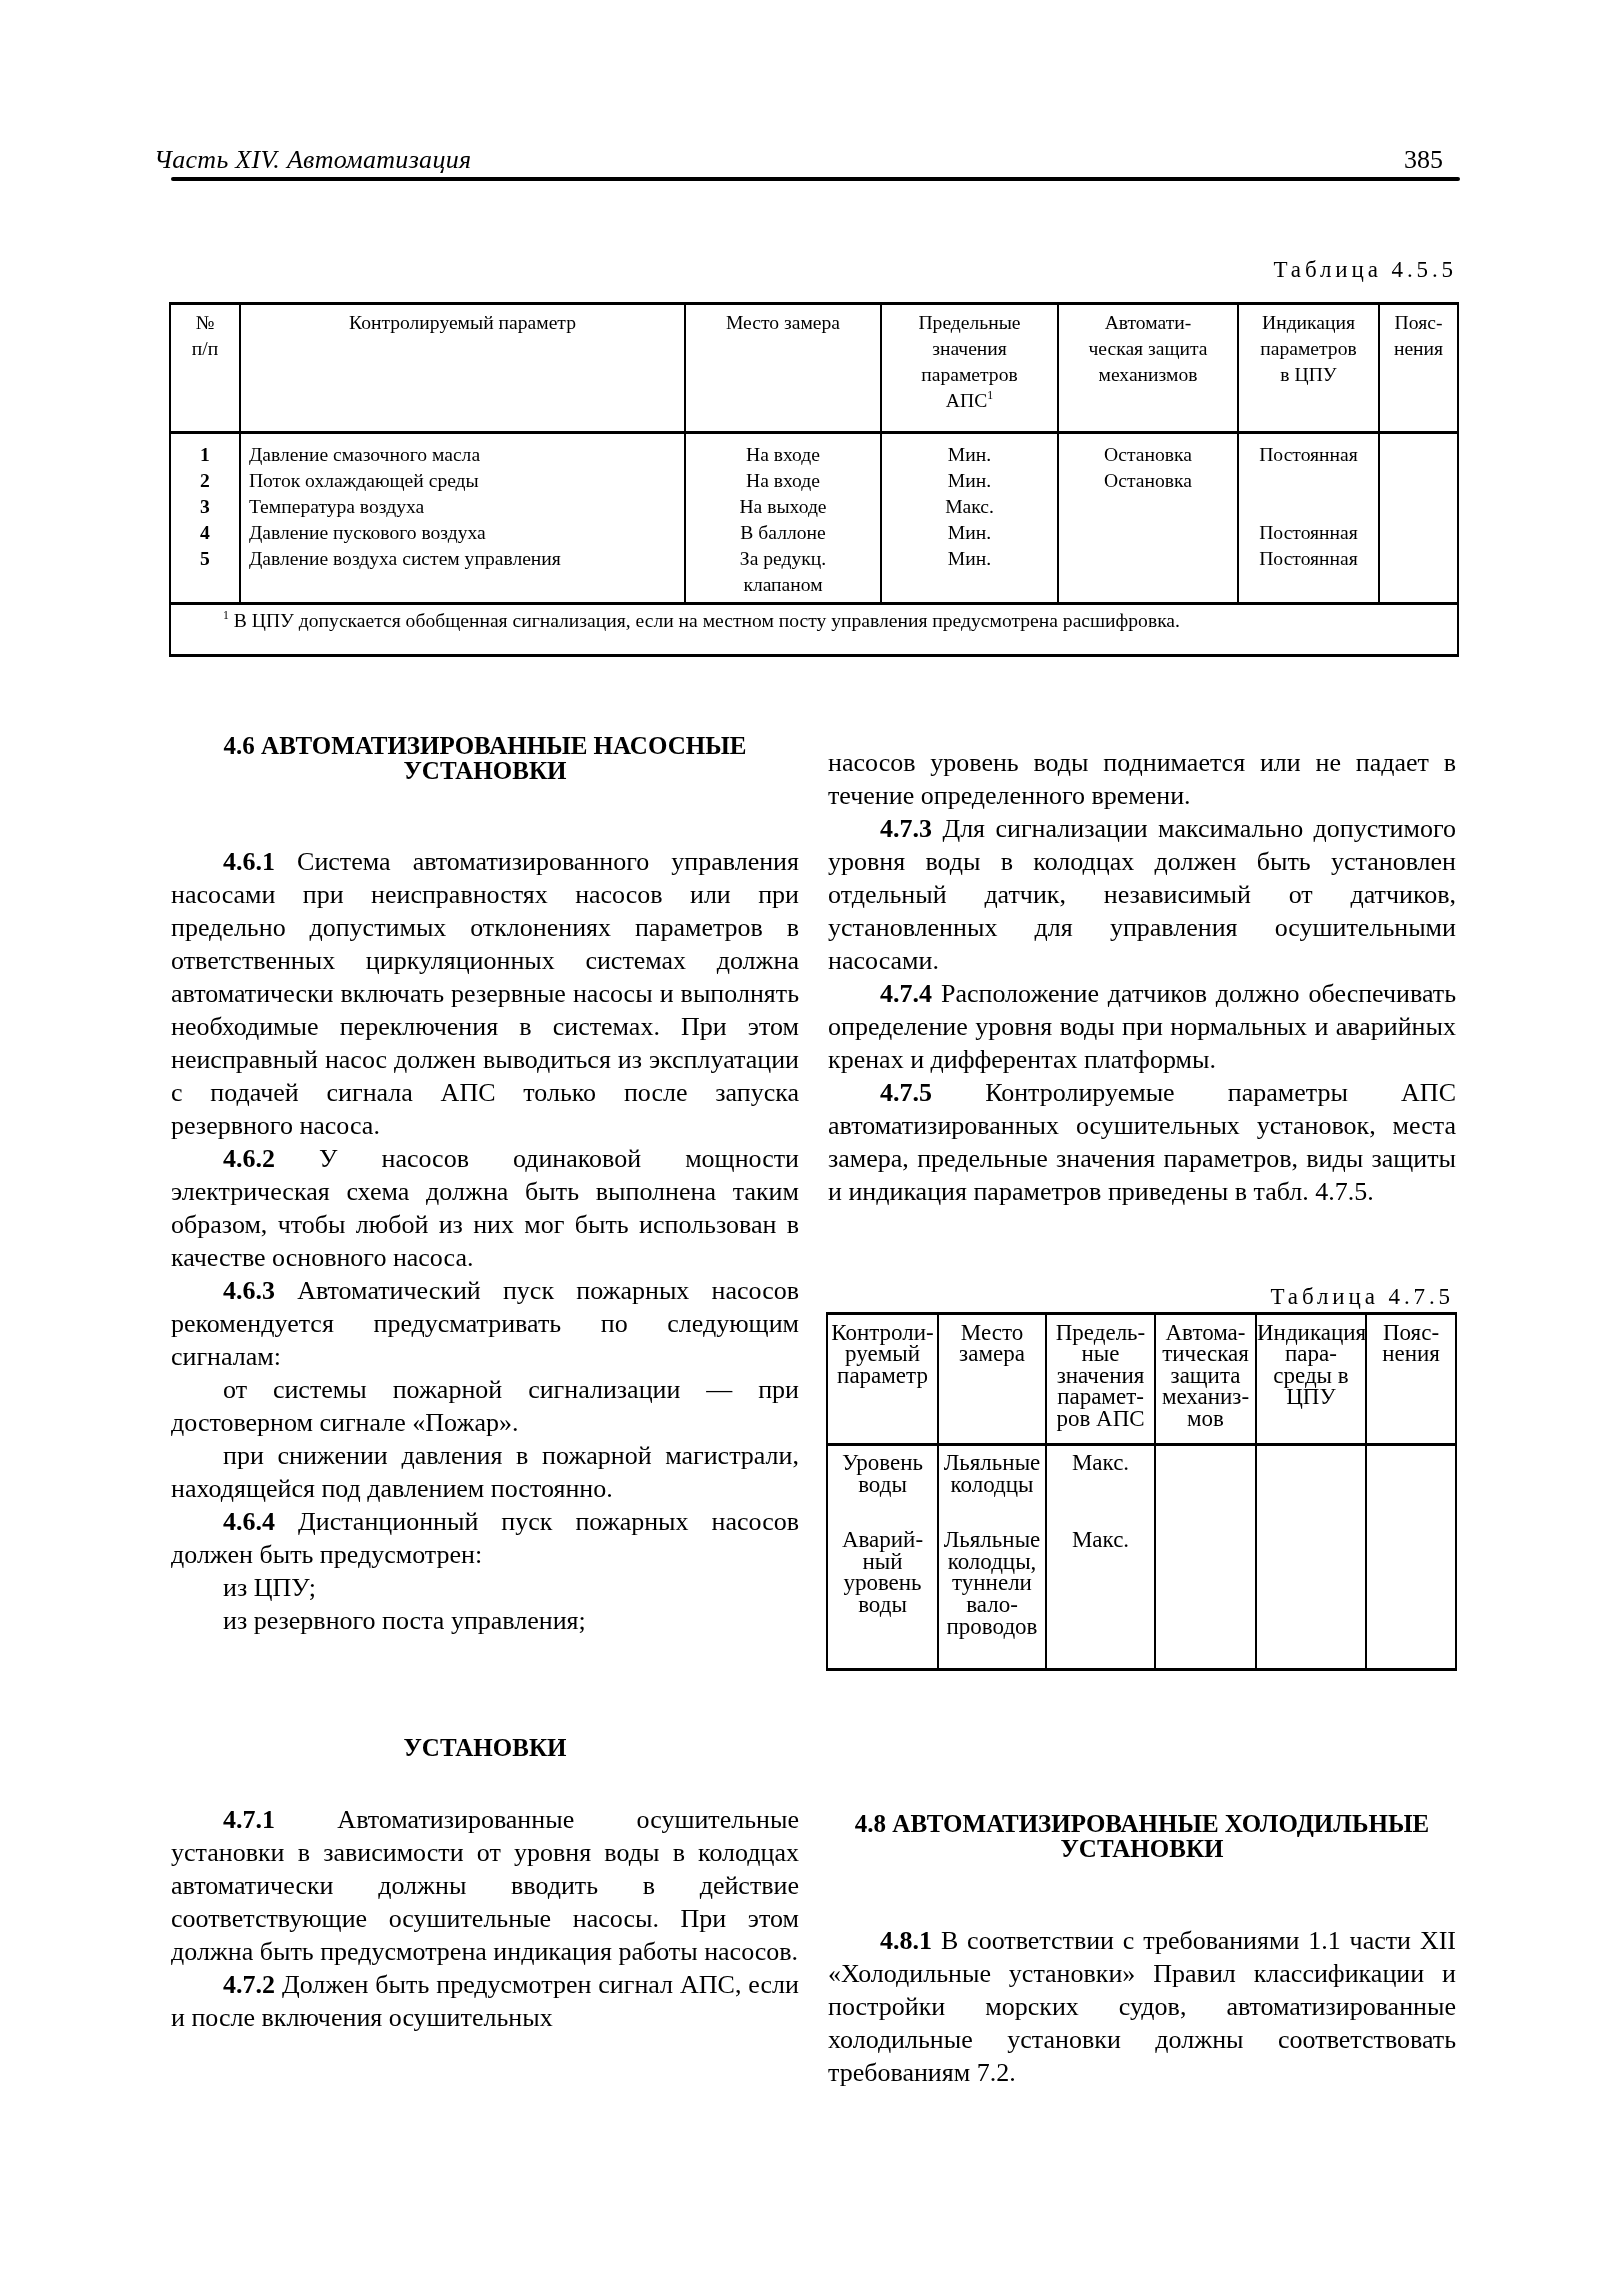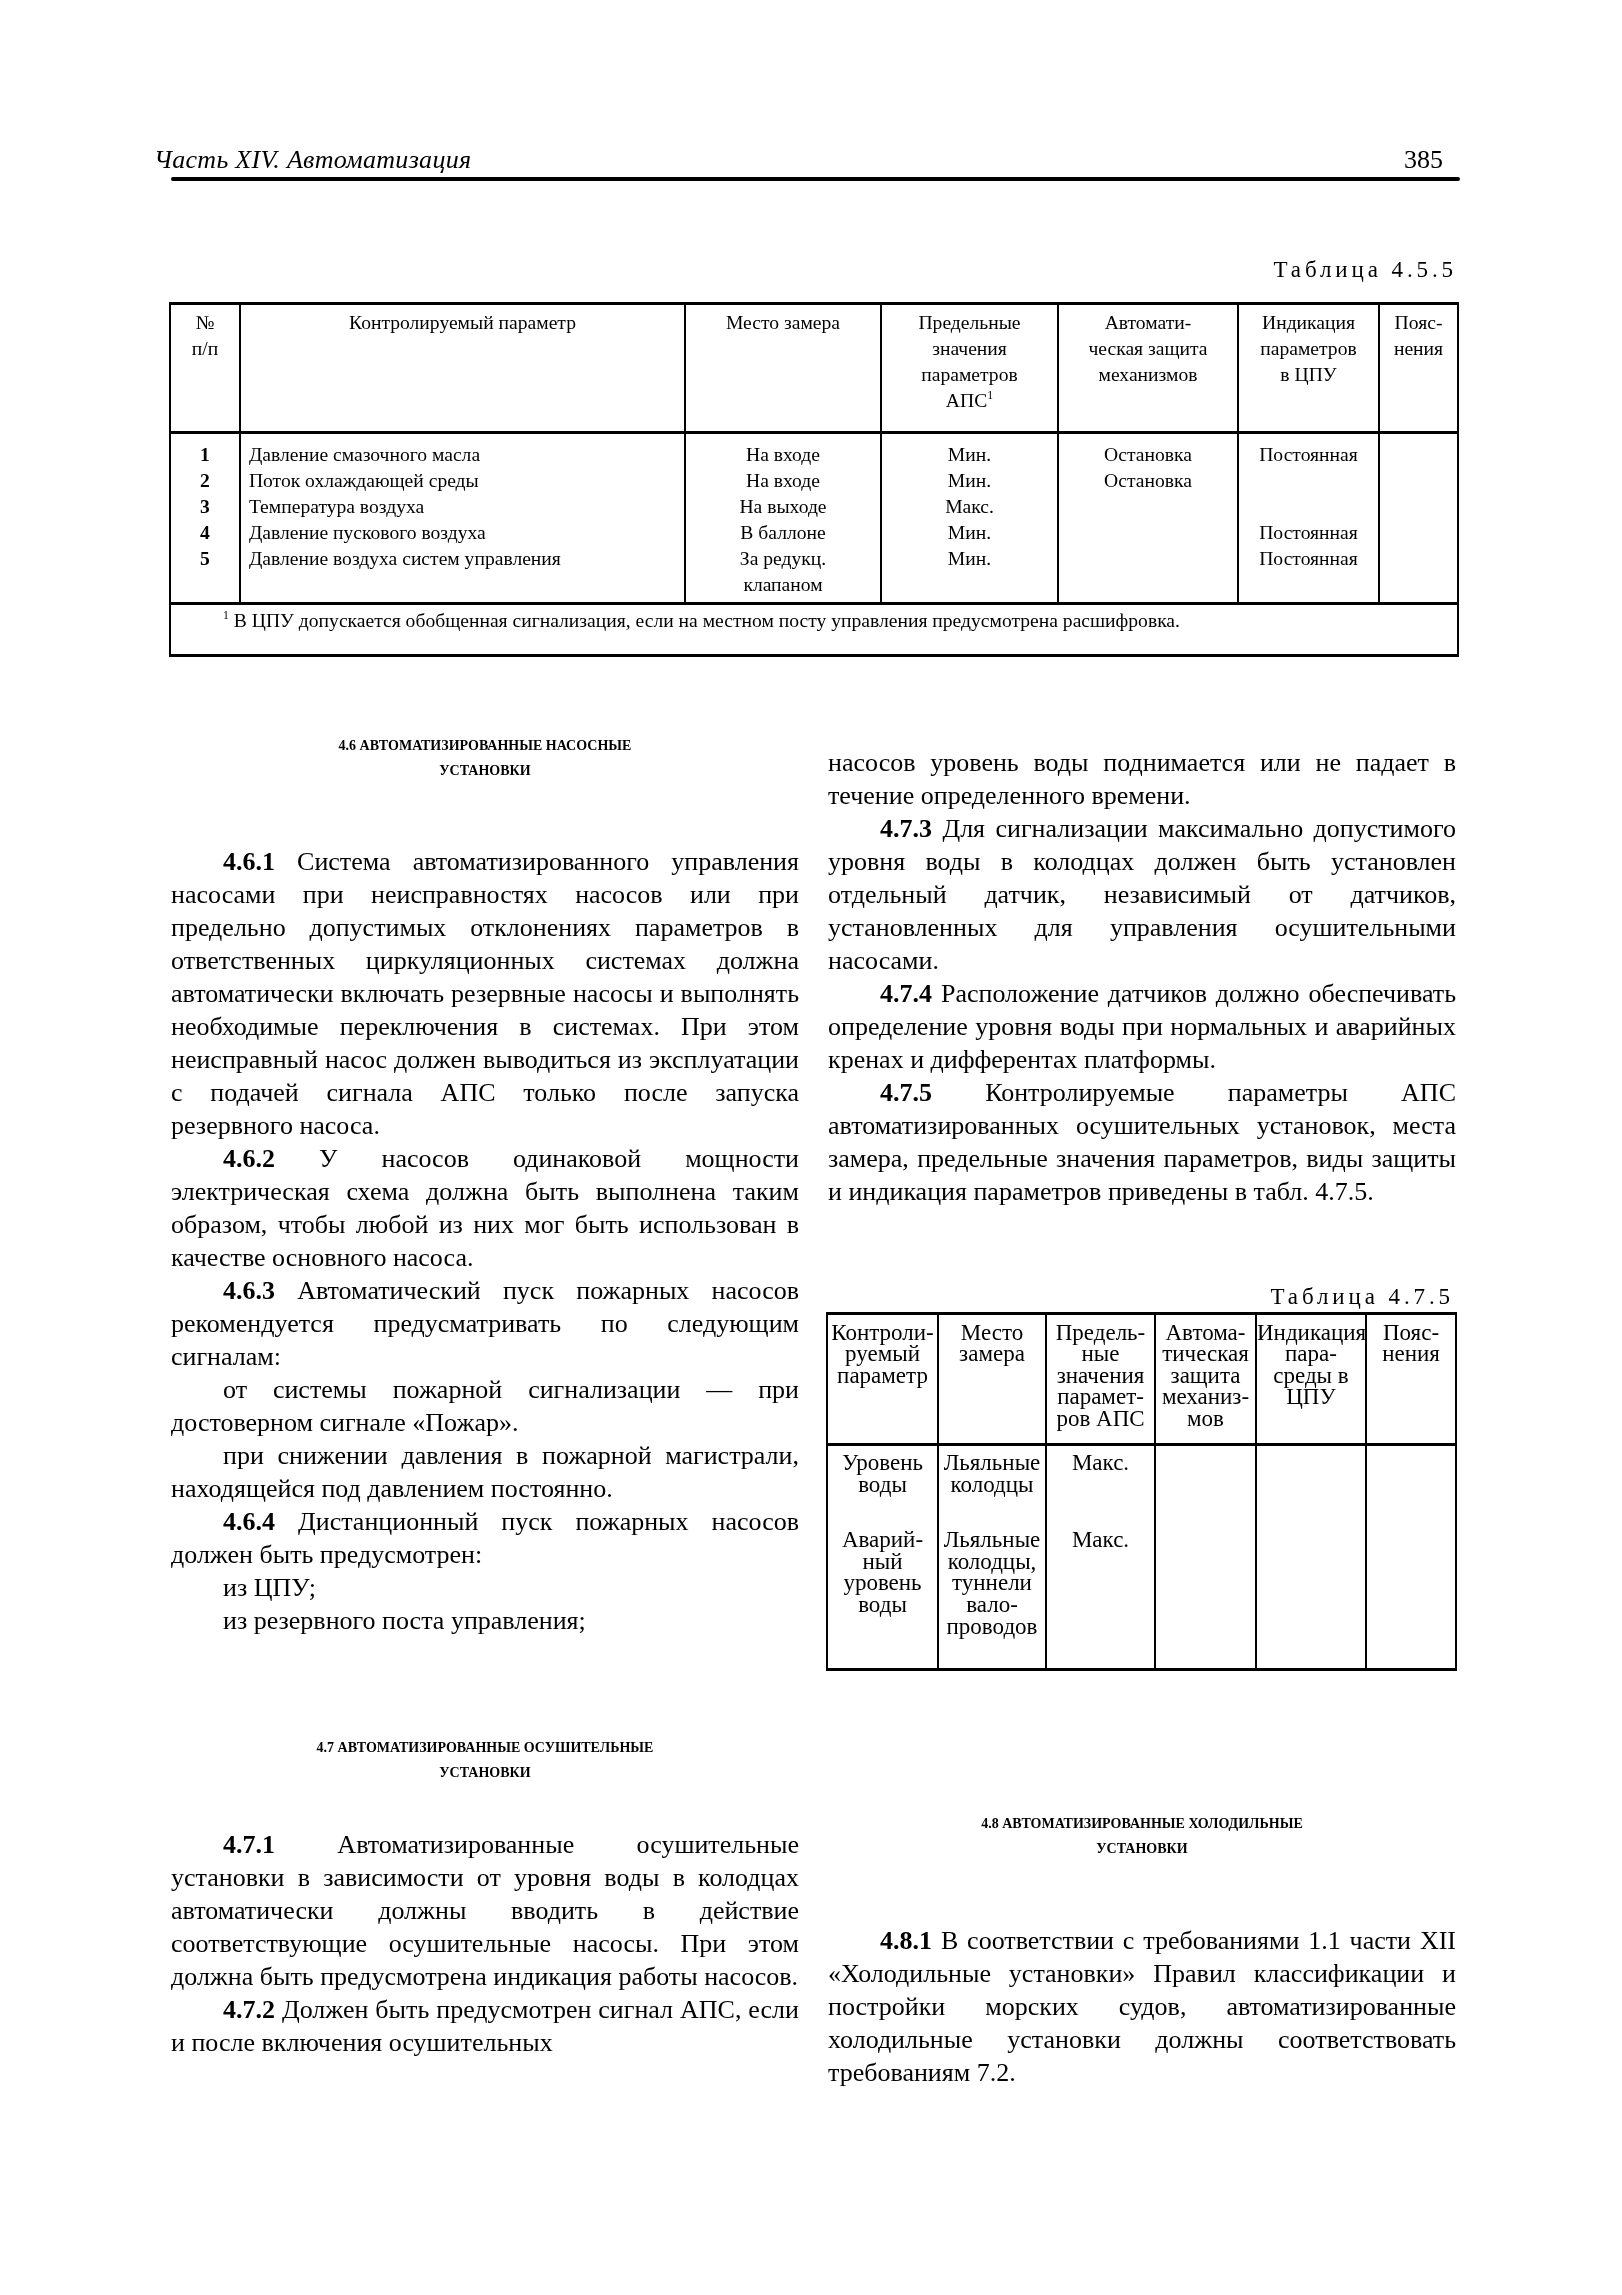--- a/index.html
+++ b/index.html
@@ -26,21 +26,21 @@
   #t1 .foot td { height:46px; padding:2.6px 0 0 52px; font-size:19.6px; border-top-width:3.3px; }
   #t1 tr:first-child th { border-top-width:3.3px; }
   #t1 tr:last-child td { border-bottom-width:3.3px; }
   #t1 sup { font-size:11.8px; vertical-align:super; line-height:0; }
   .cell-line { display:block; }
 
   .col { position:absolute; font-size:26px; line-height:33px; text-align:justify; }
   .col p { margin:0; text-indent:52px; text-align:justify; }
   .col p.noind { text-indent:0; }
   .col b { font-weight:bold; }
-  .sec-h { font-weight:bold; font-size:14px; text-align:center; line-height:25px; margin:0; }
+  .sec-h { font-weight:bold; font-size:25px; text-align:center; line-height:25px; margin:0; }
 
   
   #t2 { left:826px; top:1312px; width:628px; font-size:23px; line-height:21.6px; }
   #t2 th { text-align:center; height:121px; padding-top:6.5px; border-bottom-width:3.3px; }
   #t2 td { text-align:center; padding-top:6.5px; height:216px; }
   #t2 tr:first-child th { border-top-width:3.3px; }
   #t2 tr:last-child td { border-bottom-width:3.3px; }
   .gap { display:block; height:34px; }
 </style>
 </head>
@@ -153,21 +153,20 @@
   <p><b>4.6.3</b> <span>Автоматический пуск пожарных насосов рекомендуется предусматривать по следующим сигналам:</span></p>
   <p>от системы пожарной сигнализации — при достоверном сигнале «Пожар».</p>
   <p>при снижении давления в пожарной магистрали, находящейся под давлением постоянно.</p>
   <p><b>4.6.4</b> <span>Дистанционный пуск пожарных насосов должен быть предусмотрен:</span></p>
   <p>из ЦПУ;</p>
   <p>из резервного поста управления;</p>
 </div>
 
 <div class="col" style="left:171px; top:1735px; width:628px;">
   <div class="sec-h">
-    <span class="cell-line">4.7 АВТОМАТИЗИРОВАННЫЕ ОСУШИТЕЛЬНЫЕ</span>
     <span class="cell-line">УСТАНОВКИ</span>
   </div>
   <div style="height:43px"></div>
   <p><b>4.7.1</b> <span>Автоматизированные осушительные установки в зависимости от уровня воды в колодцах автоматически должны вводить в действие соответствующие осушительные насосы. При этом должна быть предусмотрена индикация работы насосов.</span></p>
   <p><b>4.7.2</b> <span>Должен быть предусмотрен сигнал АПС, если и после включения осушительных</span></p>
 </div>
 
 <div class="col" style="left:828px; top:746px; width:628px;">
   <p class="noind">насосов уровень воды поднимается или не падает в течение определенного времени.</p>
   <p><b>4.7.3</b> <span>Для сигнализации максимально допустимого уровня воды в колодцах должен быть установлен отдельный датчик, независимый от датчиков, установленных для управления осушительными насосами.</span></p>

